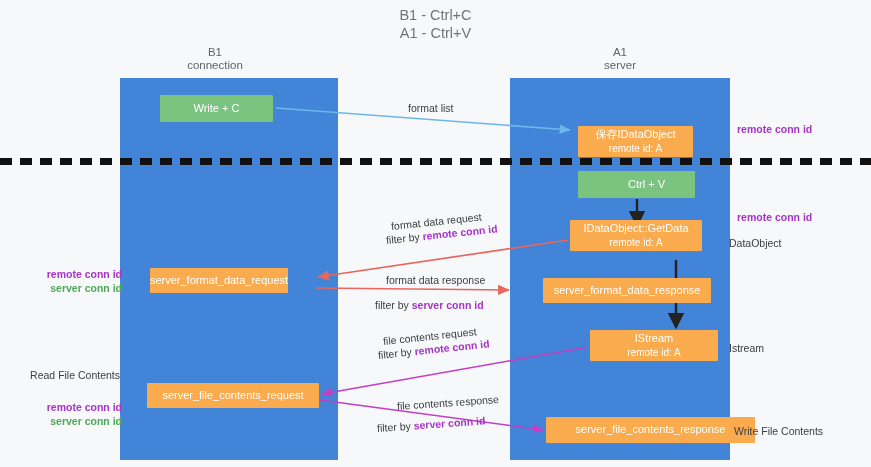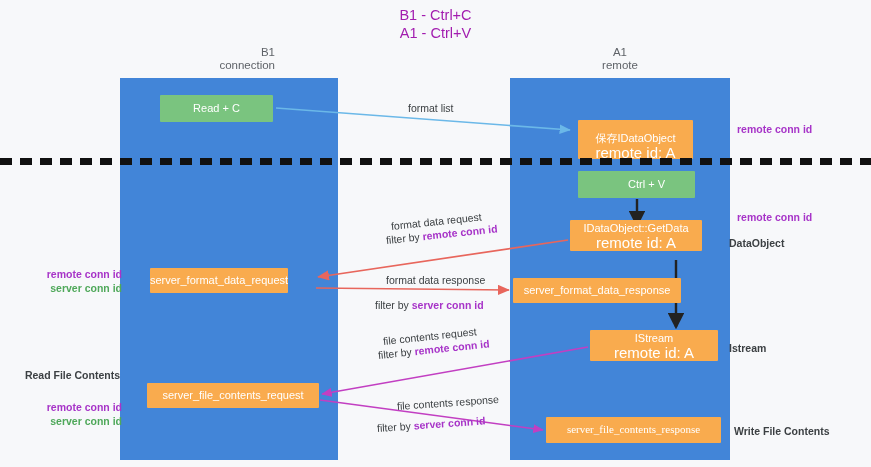--- a/index.html
+++ b/index.html
@@ -8,28 +8,28 @@
     background:#f7f8fa;
     font-family:"Liberation Sans","DejaVu Sans",sans-serif;
     color:#3c4043;
     overflow:hidden;
   }
   #stage{position:relative;width:871px;height:467px;}
 
   
   .title{
     position:absolute;left:0;top:6px;width:871px;
-    text-align:center;font-size:14.5px;line-height:18px;color:#a21caf;
+    text-align:center;font-size:14.5px;line-height:18px;color:#737373;
   }
 
   
   .colhead{
     position:absolute;text-align:center;font-size:11.5px;line-height:13px;color:#5f6368;
   }
-  #head-b1{left:155px;top:46px;width:120px;text-align:right;}
+  #head-b1{left:155px;top:46px;width:120px;}
   #head-a1{left:560px;top:46px;width:120px;}
 
   
   .lane{position:absolute;background:#4285d8;}
   #lane-b1{left:120px;top:78px;width:218px;height:382px;}
   #lane-a1{left:510px;top:78px;width:220px;height:382px;}
 
   
   #divider{
     position:absolute;left:0;top:158px;width:871px;height:7px;
@@ -37,39 +37,39 @@
       #111 0px,#111 12px,rgba(0,0,0,0) 12px,rgba(0,0,0,0) 20px);
   }
 
   
   .node{
     position:absolute;box-sizing:border-box;
     display:flex;flex-direction:column;align-items:center;justify-content:center;
     color:#ffffff;font-size:11px;line-height:13.5px;text-align:center;
     border-radius:1px;
   }
-  .node .l2{font-size:15px;}
+  .node .l2{font-size:10px;}
   .green{background:#7ac47f;}
   .orange{background:#f9ab4e;}
 
   #n-ctrlc{left:160px;top:95px;width:113px;height:27px;}
   #n-ctrlv{left:578px;top:171px;width:117px;height:27px;padding-left:20px;}
-  #n-dataobject{left:578px;top:120px;width:115px;height:39px;justify-content:flex-end;}
+  #n-dataobject{left:578px;top:126px;width:115px;height:31px;}
   #n-getdata{left:570px;top:220px;width:132px;height:31px;}
   #n-istream{left:590px;top:330px;width:128px;height:31px;}
   #n-fmt-req{left:150px;top:268px;width:138px;height:25px;}
-  #n-fmt-res{left:513px;top:278px;width:168px;height:25px;}
+  #n-fmt-res{left:543px;top:278px;width:168px;height:25px;}
   #n-file-req{left:147px;top:383px;width:172px;height:25px;justify-content:center;}
-  #n-file-res{left:546px;top:417px;width:175px;height:26px;font-family:Liberation Serif, serif;}
+  #n-file-res{left:546px;top:417px;width:209px;height:26px;}
 
   
   .side{position:absolute;font-size:10.5px;line-height:14px;}
   .purple{color:#a734c8;font-weight:bold;}
   .green-t{color:#4fa85a;font-weight:bold;}
-  .plain{color:#3c4043;font-weight:bold;}
+  .plain{color:#3c4043;font-weight:normal;}
 
   #lab-rci-1{left:737px;top:122px;}
   #lab-rci-2{left:737px;top:210px;}
   #lab-dataobject{left:729px;top:236px;}
   #lab-istream{left:729px;top:341px;}
   #lab-writefile{left:734px;top:424px;}
   #lab-left-1{left:22px;top:267px;text-align:right;width:100px;}
   #lab-readfile{left:24px;top:368px;text-align:right;width:96px;}
   #lab-left-2{left:22px;top:400px;text-align:right;width:100px;}
 
@@ -102,21 +102,21 @@
     <div>B1 - Ctrl+C</div>
     <div>A1 - Ctrl+V</div>
   </div>
 
   <div class="colhead" id="head-b1">
     <div>B1</div>
     <div>connection</div>
   </div>
   <div class="colhead" id="head-a1">
     <div>A1</div>
-    <div>remote</div>
+    <div>server</div>
   </div>
 
   <div class="lane" id="lane-b1"></div>
   <div class="lane" id="lane-a1"></div>
 
   <svg id="edges" viewBox="0 0 871 467">
     <defs>
       <marker id="ah-blue" markerWidth="7" markerHeight="6" refX="6.5" refY="3" orient="auto">
         <path d="M0,0 L7,3 L0,6 z" fill="#6bb8e8"></path>
       </marker>
@@ -140,21 +140,21 @@
     <line x1="568" y1="240" x2="318" y2="277" stroke="#e8665c" stroke-width="1.7" marker-end="url(#ah-red)"></line>
 
     <line x1="316" y1="288" x2="509" y2="290" stroke="#e8665c" stroke-width="1.7" marker-end="url(#ah-red)"></line>
 
     <line x1="588" y1="347" x2="322" y2="394" stroke="#c23fc2" stroke-width="1.5" marker-end="url(#ah-mag)"></line>
 
     <line x1="320" y1="400" x2="543" y2="430" stroke="#c23fc2" stroke-width="1.5" marker-end="url(#ah-mag)"></line>
   </svg>
 
   <div class="node green" id="n-ctrlc">
-    <div>Read + C</div>
+    <div>Write + C</div>
   </div>
 
   <div class="node orange" id="n-dataobject">
     <div>保存IDataObject</div>
     <div class="l2">remote id: A</div>
   </div>
 
   <div class="node green" id="n-ctrlv">
     <div>Ctrl + V</div>
   </div>

